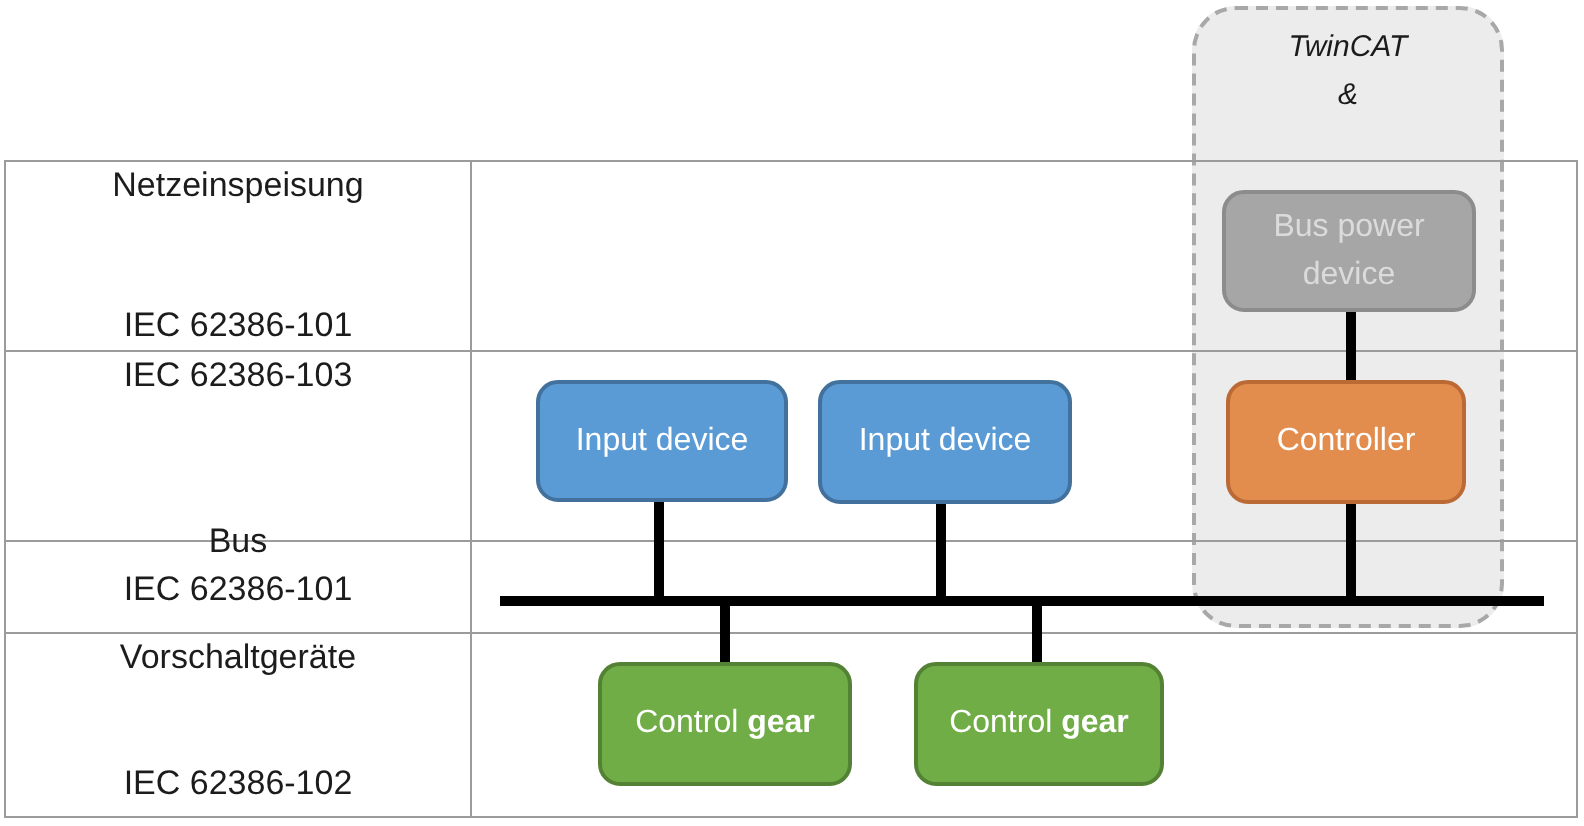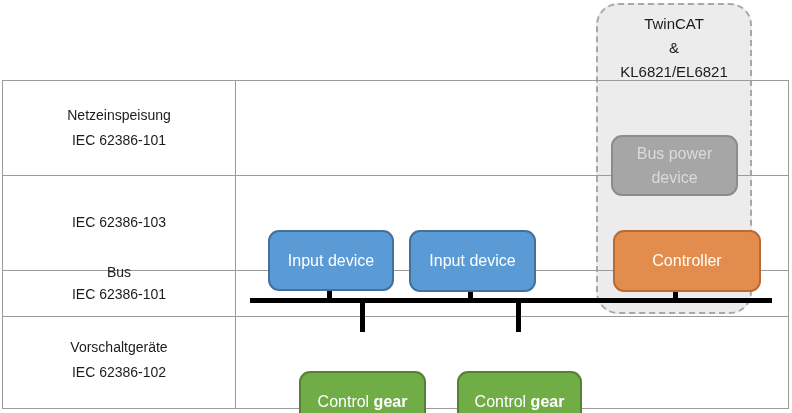--- a/index.html
+++ b/index.html
@@ -4,57 +4,56 @@
 <style>
   html,body{margin:0;padding:0;background:#fff;}
   body{width:792px;height:413px;font-family:"Liberation Sans",sans-serif;}
   .stage{position:relative;width:792px;height:413px;background:#fff;overflow:hidden;}
 
   
   .group{position:absolute;left:596px;top:3px;width:156px;height:311px;
          background:var(--group-fill);border:2px dashed var(--group-border);
          border-radius:22px;z-index:1;box-sizing:border-box;}
   .group-title{position:absolute;left:0;right:0;top:7px;text-align:center;
-               font-size:15px;line-height:24px;color:#1b1b1b;}
+               font-size:15px;line-height:24px;color:#1b1b1b;font-style:italic;}
 
   
   .t-outline{position:absolute;left:2px;top:80px;width:787px;height:329px;
              border:1px solid var(--grid-line);z-index:2;box-sizing:border-box;}
   .hline{position:absolute;left:2px;width:787px;height:1px;background:var(--grid-line);z-index:2;}
   .vline{position:absolute;left:235px;top:80px;width:1px;height:329px;background:var(--grid-line);z-index:2;}
 
   
   .row-label{position:absolute;left:3px;width:232px;display:flex;flex-direction:column;
-             align-items:center;justify-content:center;text-align:center;
-             font-size:14px;line-height:25px;color:#1c1c1c;z-index:3;}
+             align-items:center;justify-content:space-between;text-align:center;
+             font-size:17px;line-height:25px;color:#1c1c1c;z-index:3;}
 
   
   .conn{position:absolute;width:5px;background:var(--bus-line);z-index:3;}
   .bus{position:absolute;left:250px;top:298px;width:522px;height:5px;background:var(--bus-line);z-index:4;}
 
   
   .node{position:absolute;display:flex;flex-direction:column;align-items:center;
         justify-content:center;text-align:center;border-radius:11px;z-index:5;
-        font-size:16px;line-height:24px;color:#fff;box-sizing:border-box;margin-top:40px;}
+        font-size:16px;line-height:24px;color:#fff;box-sizing:border-box;}
   .node.blue{background:var(--input-device-fill);border:2px solid var(--input-device-border);text-align:center;}
   .node.orange{background:var(--controller-fill);border:2px solid var(--controller-border);}
   .node.green{background:var(--control-gear-fill);border:2px solid var(--control-gear-border);}
   .node.gray{background:var(--bus-power-fill);border:2px solid var(--bus-power-border);color:#DBDBDB;}
   .node .b{font-weight:bold;}
 </style>
 </head>
 <body>
 
 <div class="stage">
 
   <div class="group">
     <div class="group-title">
       <div>TwinCAT</div>
       <div>&amp;</div>
-      <div>KL6821/EL6821</div>
     </div>
   </div>
 
   <div class="t-outline"></div>
   <div class="hline" style="top:175px"></div>
   <div class="hline" style="top:270px"></div>
   <div class="hline" style="top:316px"></div>
   <div class="vline"></div>
 
   <div class="row-label" style="top:80px;height:95px">
@@ -79,21 +78,21 @@
   <div class="conn" style="left:516px;top:300px;height:32px"></div>
   <div class="conn" style="left:673px;top:154px;height:38px"></div>
   <div class="conn" style="left:673px;top:250px;height:50px"></div>
   <div class="bus"></div>
 
   <div class="node gray" style="left:611px;top:95px;width:127px;height:61px">
     <div>Bus power</div>
     <div>device</div>
   </div>
 
-  <div class="node orange" style="left:613px;top:190px;width:148px;height:62px">
+  <div class="node orange" style="left:613px;top:190px;width:120px;height:62px">
     <span>Controller</span>
   </div>
 
   <div class="node blue" style="left:268px;top:190px;width:126px;height:61px">
     <span>Input device</span>
   </div>
 
   <div class="node blue" style="left:409px;top:190px;width:127px;height:62px">
     <span>Input device</span>
   </div>

